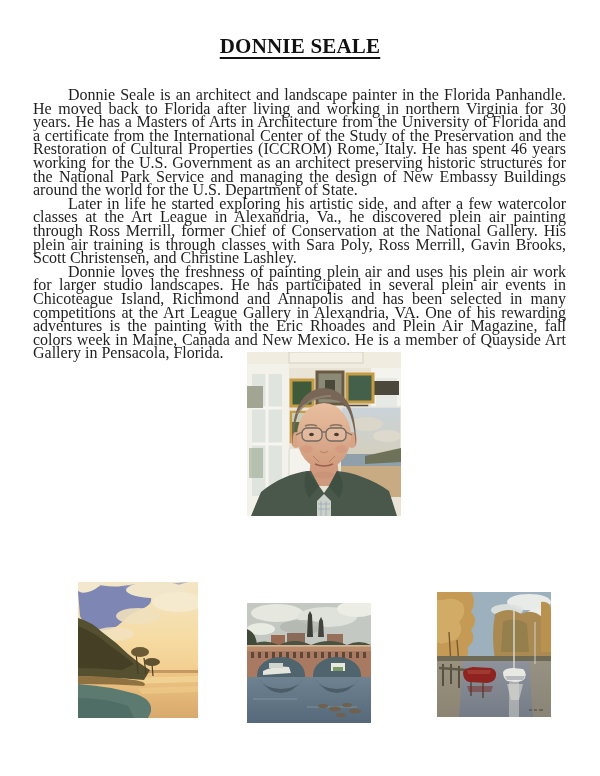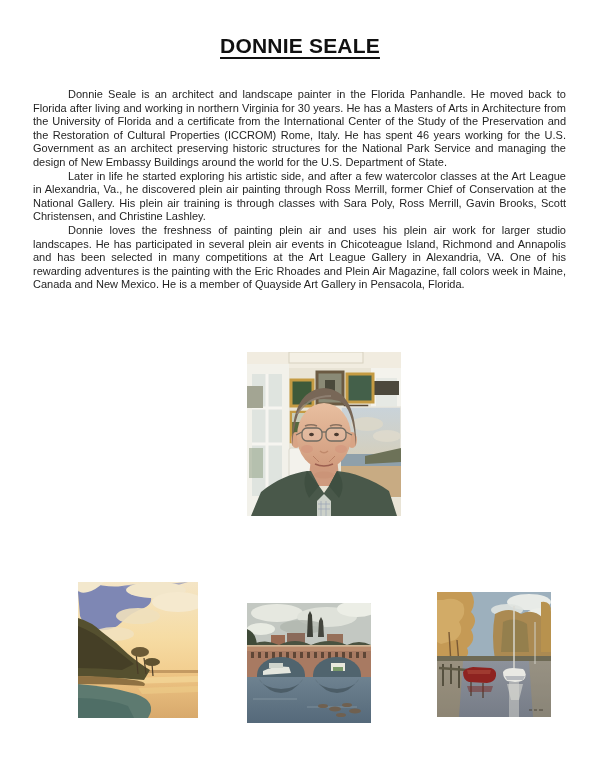--- a/index.html
+++ b/index.html
@@ -1,35 +1,35 @@
 <!DOCTYPE html>
 <html><head>
 <meta charset="utf-8">
 <style>
   html,body{margin:0;padding:0;background:#ffffff;}
   .page{
     position:relative;
     width:600px;height:776px;
     background:#ffffff;
-    font-family:Liberation Sans, sans-serif;
+    font-family:Liberation Serif, serif;
     color:#212121;
     overflow:hidden;
   }
   .doc-title{
     position:absolute;top:34px;left:0;width:600px;
     text-align:center;
     font-size:21px;font-weight:bold;letter-spacing:.2px;
     text-decoration:underline;
     text-decoration-thickness:2px;
     text-underline-offset:4px;
     color:#111111;
   }
   .bio{
     position:absolute;top:88px;left:33px;width:533px;
-    font-size:11px;line-height:13.6px;
+    font-size:16px;line-height:13.6px;
     text-align:justify;
     color:#1f1f1f;
   }
   .bio p{margin:0;text-indent:35px;}
   .img-box{position:absolute;}
   .img-box svg{display:block;width:100%;height:100%;}
   .portrait{left:247px;top:352px;width:154px;height:164px;}
   .painting-1{left:78px;top:582px;width:120px;height:136px;}
   .painting-2{left:247px;top:603px;width:124px;height:120px;}
   .painting-3{left:437px;top:592px;width:114px;height:125px;}

